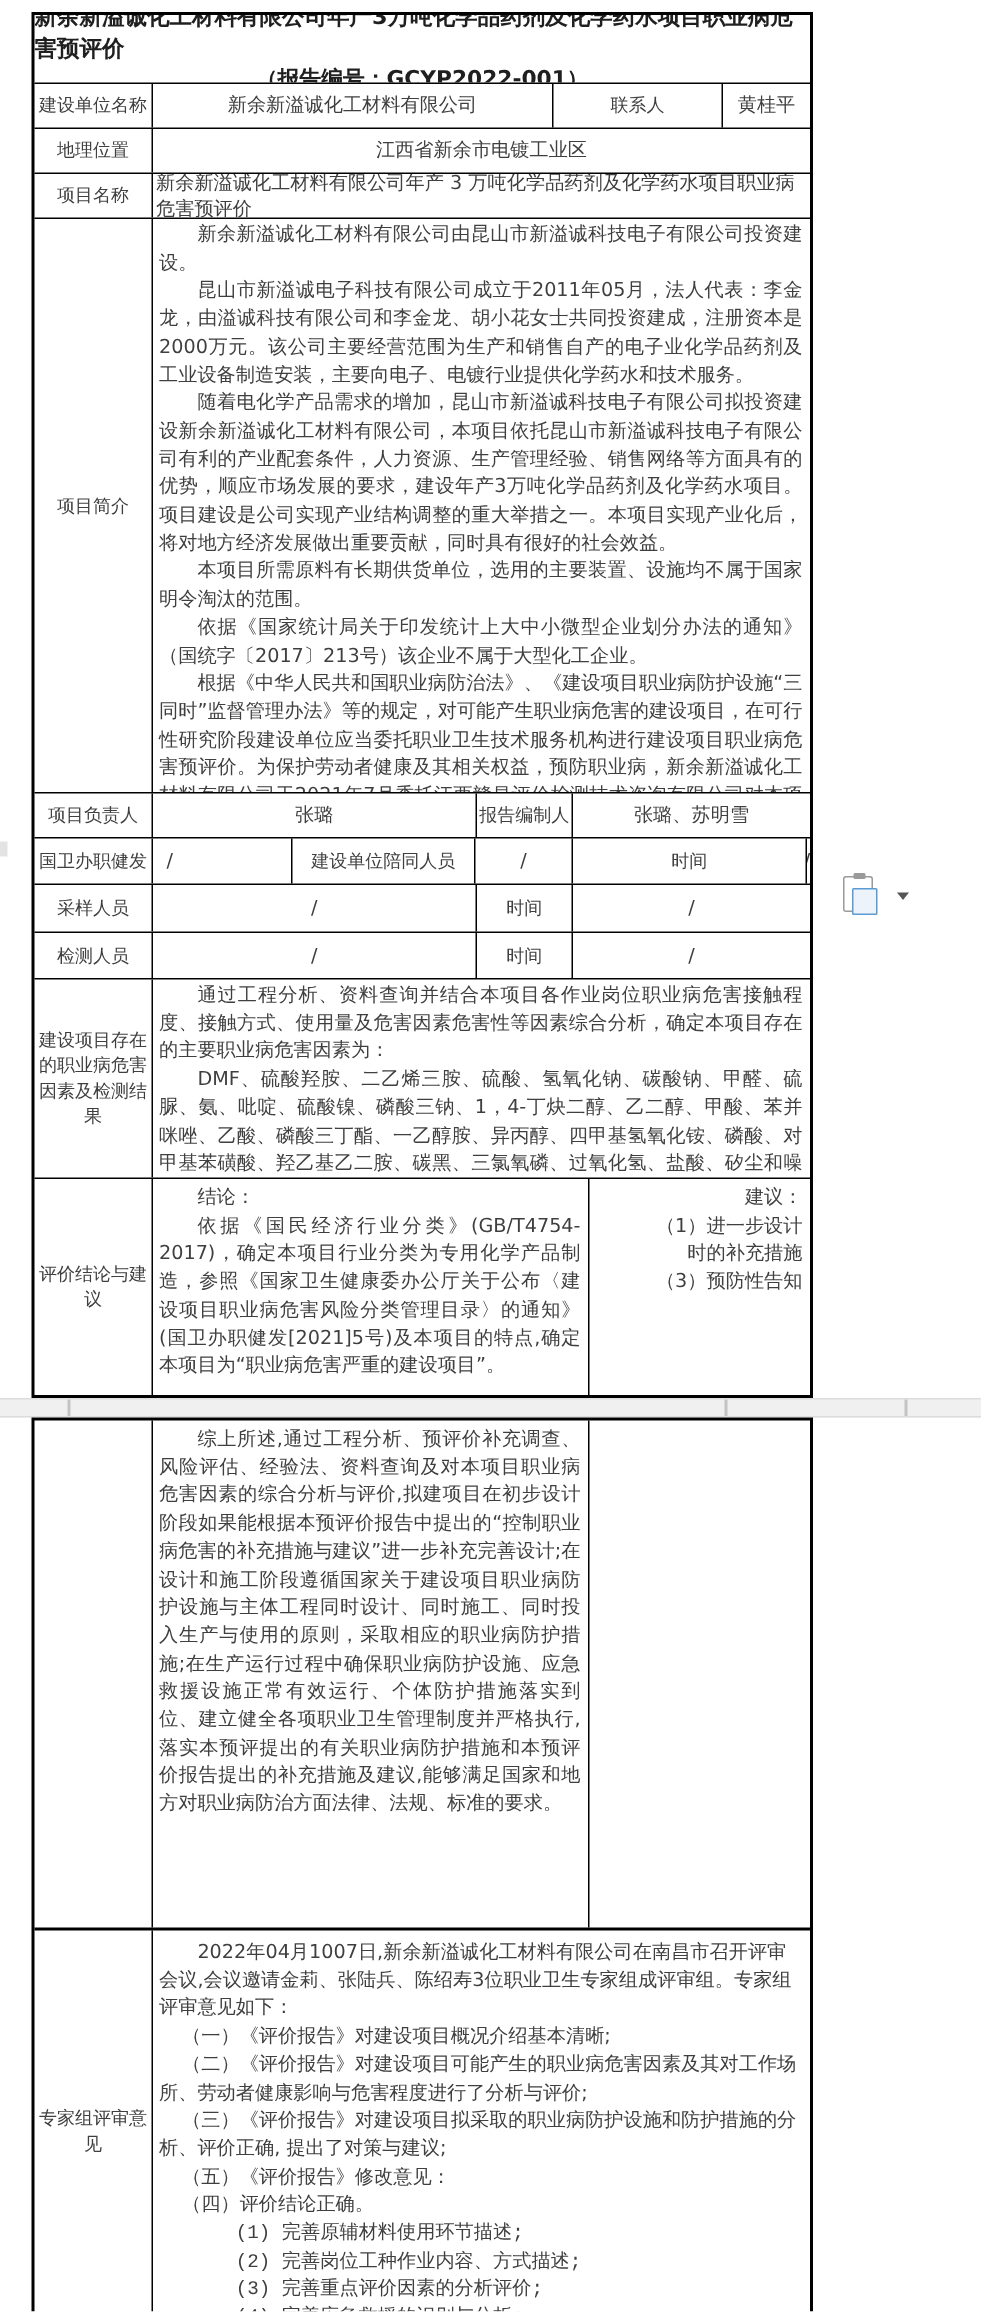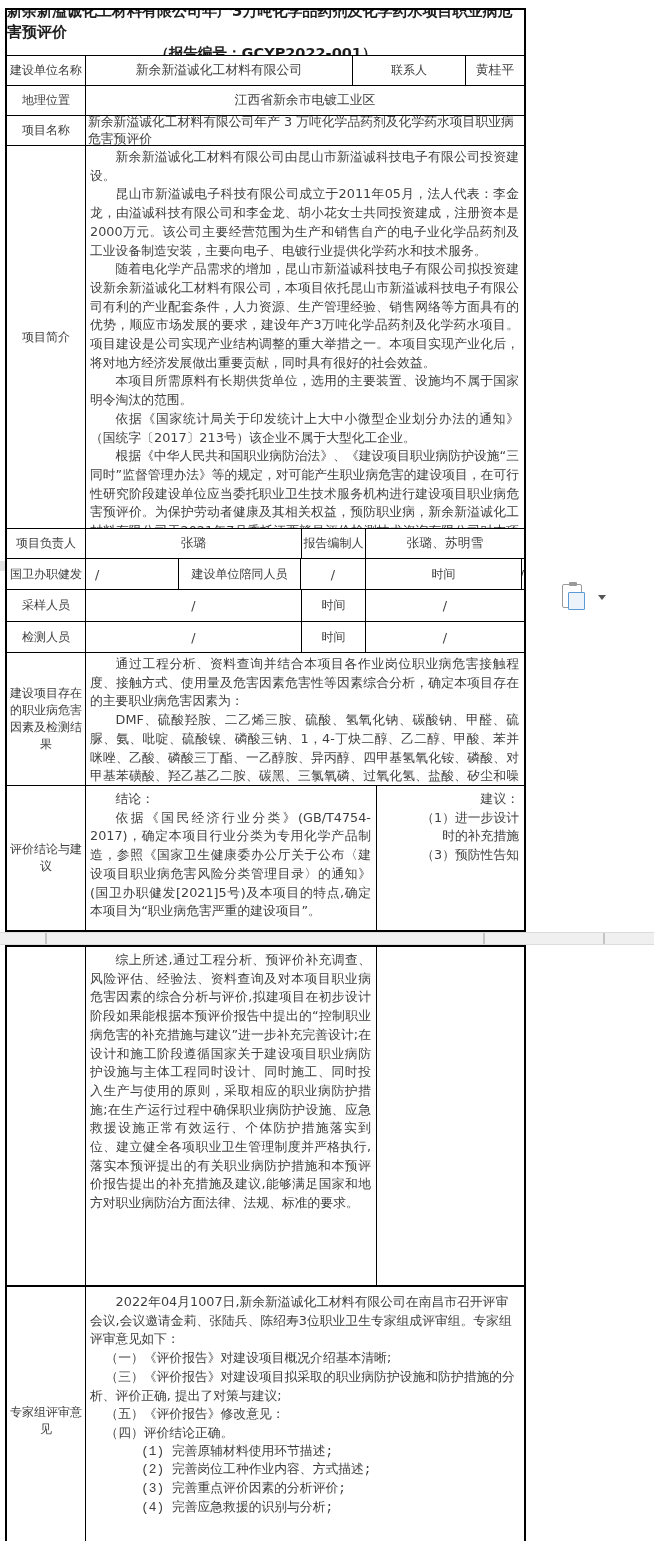--- a/index.html
+++ b/index.html
@@ -1,20 +1,20 @@
 <!DOCTYPE html>
 <html><head>
 <meta charset="utf-8">
 <style>
   html,body{margin:0;padding:0;background:#fff;}
   .page{
     position:relative;width:654px;height:1541px;overflow:hidden;background:#ffffff;
     font-family:"DejaVu Sans","Liberation Sans",sans-serif;color:#3f3f3f;
   }
-  .tbl{position:absolute;left:5px;width:521px;border:2px solid #000;box-sizing:border-box;background:#fff;}
+  .tbl{position:absolute;left:21px;width:521px;border:2px solid #000;box-sizing:border-box;background:#fff;}
   .tbl1{top:8px;height:924px;}
   .tbl2{top:945px;height:612px;}
   .trow{display:flex;box-sizing:border-box;border-top:1px solid #000;min-width:0;}
   .trow:first-child{border-top:none;}
   .tcell{box-sizing:border-box;border-left:1px solid #000;overflow:hidden;min-width:0;}
   .tcell:first-child{border-left:none;}
   .grow{flex:1 1 auto;}
   .lbl{flex:0 0 78px;display:flex;align-items:center;justify-content:center;text-align:center;
        font-size:12px;line-height:17px;padding:0 1px;}
   .cc{display:flex;align-items:center;justify-content:center;text-align:center;font-size:12.8px;}
@@ -159,20 +159,21 @@
         <p class="para">综上所述,通过工程分析、预评价补充调查、风险评估、经验法、资料查询及对本项目职业病危害因素的综合分析与评价,拟建项目在初步设计阶段如果能根据本预评价报告中提出的“控制职业病危害的补充措施与建议”进一步补充完善设计;在设计和施工阶段遵循国家关于建设项目职业病防护设施与主体工程同时设计、同时施工、同时投入生产与使用的原则，采取相应的职业病防护措施;在生产运行过程中确保职业病防护设施、应急救援设施正常有效运行、个体防护措施落实到位、建立健全各项职业卫生管理制度并严格执行,落实本预评提出的有关职业病防护措施和本预评价报告提出的补充措施及建议,能够满足国家和地方对职业病防治方面法律、法规、标准的要求。</p>
       </div>
       <div class="tcell grow"></div>
     </div>
 
     <div class="trow" style="height:270px;border-top:2px solid #000">
       <div class="tcell lbl">专家组评审意见</div>
       <div class="tcell grow txt" style="text-align:left;padding-top:6px">
         <p class="para">2022年04月1007日,新余新溢诚化工材料有限公司在南昌市召开评审会议,会议邀请金莉、张陆兵、陈绍寿3位职业卫生专家组成评审组。专家组评审意见如下：</p>
         <p class="exp-item">（一）《评价报告》对建设项目概况介绍基本清晰;</p>
+        <p class="exp-item">（二）《评价报告》对建设项目可能产生的职业病危害因素及其对工作场所、劳动者健康影响与危害程度进行了分析与评价;</p>
         <p class="exp-item">（三）《评价报告》对建设项目拟采取的职业病防护设施和防护措施的分析、评价正确, 提出了对策与建议;</p>
         <p class="exp-item">（五）《评价报告》修改意见：</p>
         <p class="exp-item">（四）评价结论正确。</p>
         <p class="exp-sub">(1) 完善原辅材料使用环节描述;</p>
         <p class="exp-sub">(2) 完善岗位工种作业内容、方式描述;</p>
         <p class="exp-sub">(3) 完善重点评价因素的分析评价;</p>
         <p class="exp-sub">(4) 完善应急救援的识别与分析;</p>
       </div>
     </div>
 

